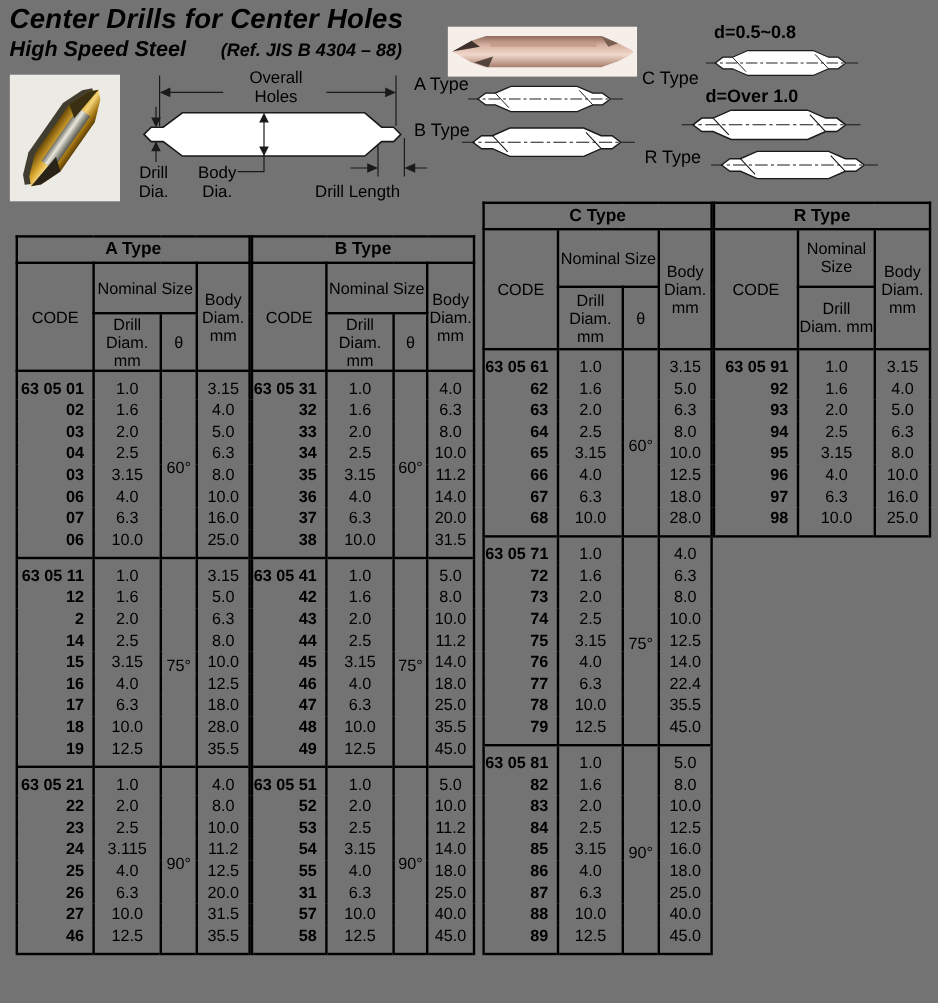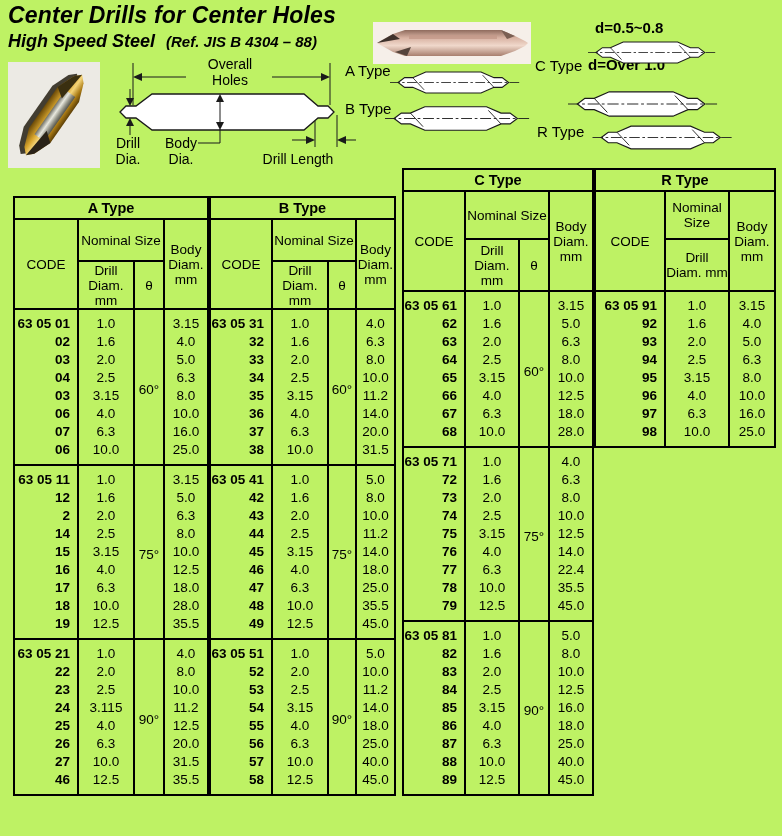--- a/index.html
+++ b/index.html
@@ -1,27 +1,27 @@
 <!DOCTYPE html>
 <html><head>
 <meta charset="utf-8">
 <style>
   html,body { margin:0; padding:0; background:#ffffff; }
   .page {
-    position:relative; width:782px; height:836px; background:#bef264;
+    position:relative; width:782px; height:836px; background:#737373;
     font-family:"Liberation Sans", sans-serif; color:#000; overflow:hidden;
   }
   
   .title {
     position:absolute; left:8px; top:2px;
     font-size:23px; font-weight:bold; font-style:italic; letter-spacing:0.2px;
   }
   .subtitle-row { position:absolute; left:8px; top:31px; white-space:nowrap; }
   .subtitle { font-size:18px; font-weight:bold; font-style:italic; }
-  .reference { font-size:15px; font-weight:bold; font-style:italic; margin-left:11px; }
+  .reference { font-size:15px; font-weight:bold; font-style:italic; margin-left:29px; }
 
   .photo-left { position:absolute; left:8px; top:62px; width:92px; height:106px; }
   .photo-right { position:absolute; left:373px; top:22px; width:158px; height:42px; }
 
   
   .dim-diagram { position:absolute; left:100px; top:55px; width:258px; height:115px; }
   .dim-diagram svg { position:absolute; left:0; top:0; }
   .dim-label { position:absolute; font-size:14px; line-height:16px; text-align:center; }
   .lbl-overall { left:88px; top:1px; width:84px; }
   .lbl-drilldia { left:6px; top:80px; width:44px; }
@@ -29,21 +29,21 @@
   .lbl-drilllength { left:150px; top:96px; width:96px; white-space:nowrap; }
 
   
   .type-label { position:absolute; font-size:15px; white-space:nowrap; }
   .lbl-a { left:345px; top:62px; }
   .lbl-b { left:345px; top:100px; }
   .lbl-c { left:535px; top:57px; }
   .lbl-r { left:537px; top:123px; }
   .d-note { position:absolute; font-size:15px; font-weight:600; white-space:nowrap; }
   .note-small { left:595px; top:19px; }
-  .note-large { left:588px; top:56px; }
+  .note-large { left:588px; top:72px; }
   .outline { position:absolute; }
   .draw-a { left:390px; top:66px; }
   .draw-b { left:385px; top:100px; }
   .draw-c1 { left:588px; top:36px; }
   .draw-c2 { left:568px; top:85px; }
   .draw-r { left:585px; top:120px; }
 
   
   .tables-left { position:absolute; left:13px; top:196px; display:flex; align-items:flex-start; }
   .tables-right { position:absolute; left:402px; top:168px; display:flex; align-items:flex-start; }
@@ -479,21 +479,21 @@
             <td class="code">54</td>
             <td class="val">3.15</td>
             <td class="val">14.0</td>
           </tr>
           <tr class="">
             <td class="code">55</td>
             <td class="val">4.0</td>
             <td class="val">18.0</td>
           </tr>
           <tr class="">
-            <td class="code">56</td>
+            <td class="code">31</td>
             <td class="val">6.3</td>
             <td class="val">25.0</td>
           </tr>
           <tr class="">
             <td class="code">57</td>
             <td class="val">10.0</td>
             <td class="val">40.0</td>
           </tr>
           <tr class="group-last">
             <td class="code">58</td>

